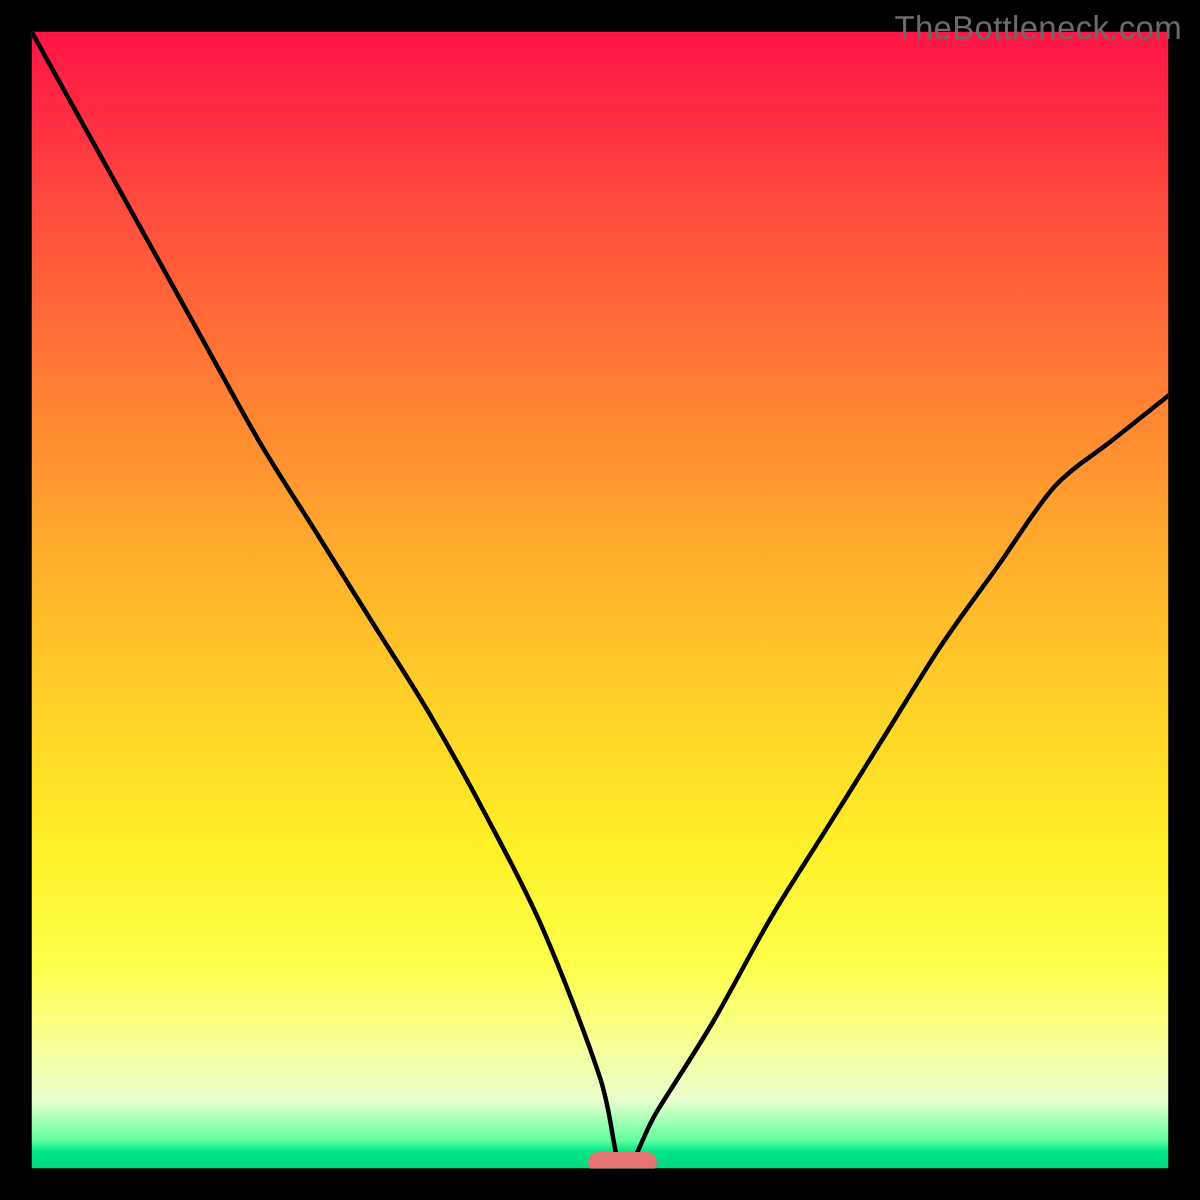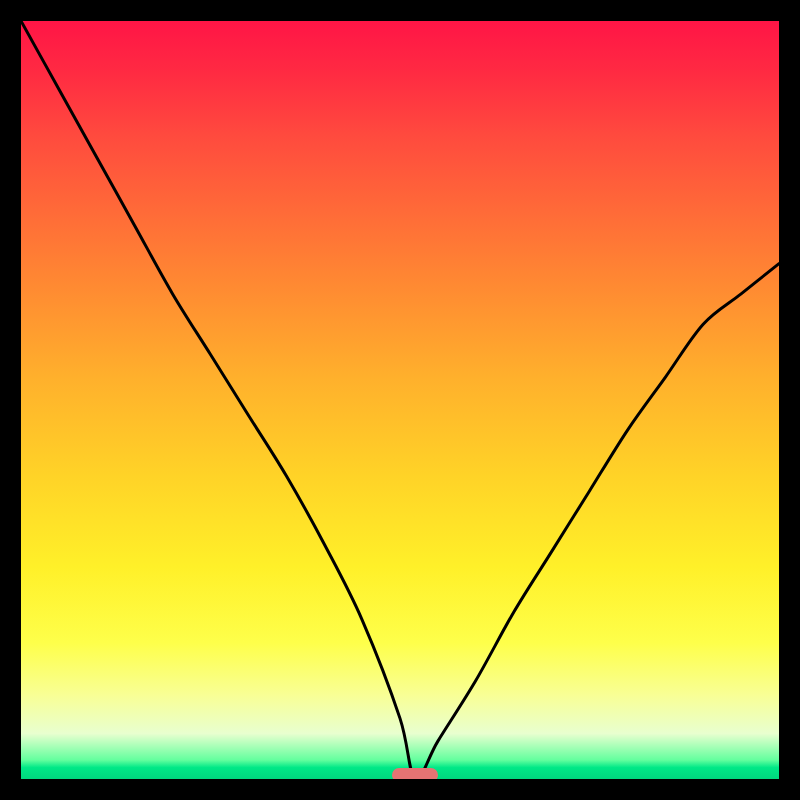--- a/index.html
+++ b/index.html
@@ -59,20 +59,21 @@
     width: 46px;
     height: 14px;
     background: #e57373;
     border-radius: 7px;
   }
 </style>
 </head>
 <body>
 
 <div class="frame">
+  <div class="watermark">TheBottleneck.com</div>
 
   <div class="plot">
     <div class="gradient"></div>
 
     <svg class="curve" viewBox="0 0 758 758" preserveAspectRatio="none">
       <path id="curve-path" fill="none" stroke-width="3" stroke-linecap="round" stroke-linejoin="round" stroke="#000000" d="M 0.0 0.0 C 6.3 11.4, 25.3 45.5, 37.9 68.2 C 50.5 91.0, 63.2 113.7, 75.8 136.4 C 88.4 159.2, 101.1 181.9, 113.7 204.7 C 126.3 227.4, 139.0 251.4, 151.6 272.9 C 164.2 294.4, 176.9 313.3, 189.5 333.5 C 202.1 353.7, 214.8 373.9, 227.4 394.2 C 240.0 414.4, 252.7 433.3, 265.3 454.8 C 277.9 476.3, 290.6 499.0, 303.2 523.0 C 315.8 547.0, 328.5 569.8, 341.1 598.8 C 353.7 627.9, 370.2 670.8, 379.0 697.4 C 387.8 723.9, 387.8 754.2, 394.2 758.0 C 400.5 761.8, 406.8 736.5, 416.9 720.1 C 427.0 703.7, 442.2 680.9, 454.8 659.5 C 467.4 638.0, 480.1 612.7, 492.7 591.2 C 505.3 569.8, 518.0 550.8, 530.6 530.6 C 543.2 510.4, 555.9 490.2, 568.5 470.0 C 581.1 449.7, 593.8 428.3, 606.4 409.3 C 619.0 390.4, 631.7 373.9, 644.3 356.3 C 656.9 338.6, 669.6 317.1, 682.2 303.2 C 694.8 289.3, 707.5 283.0, 720.1 272.9 C 732.7 262.8, 751.7 247.6, 758.0 242.6"></path>
     </svg>
 
     <div id="marker" class="marker" style="left: 371.16px; top: 747px; background: rgb(229, 115, 115);"></div>
   </div>

